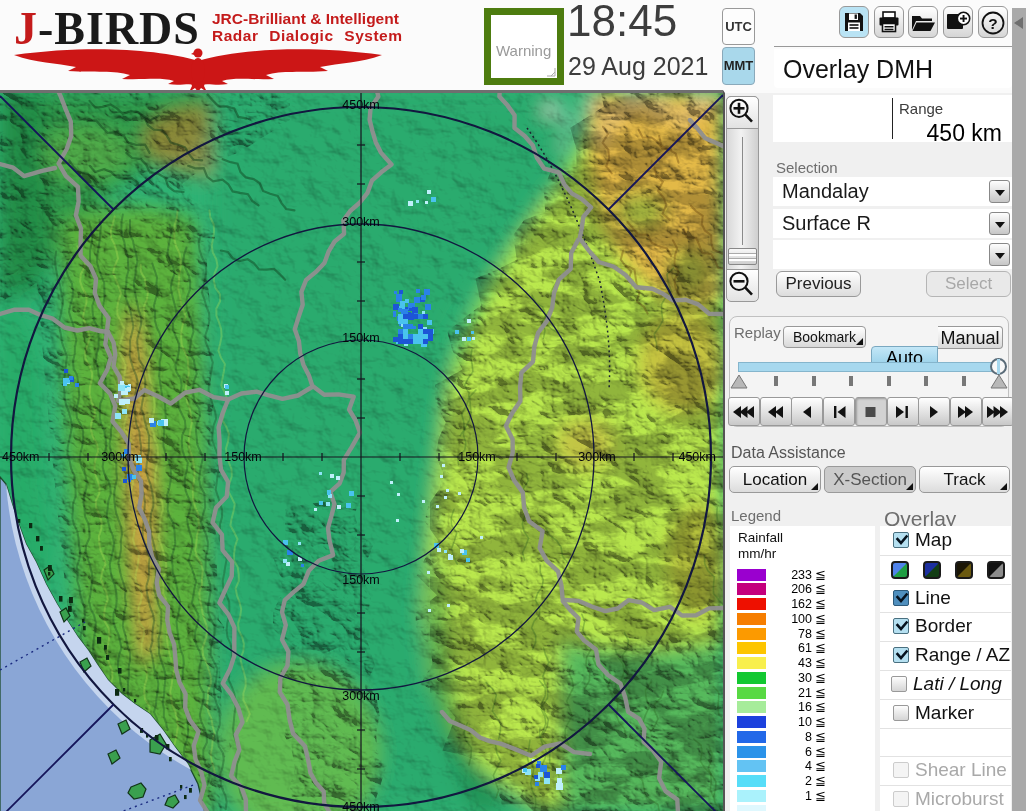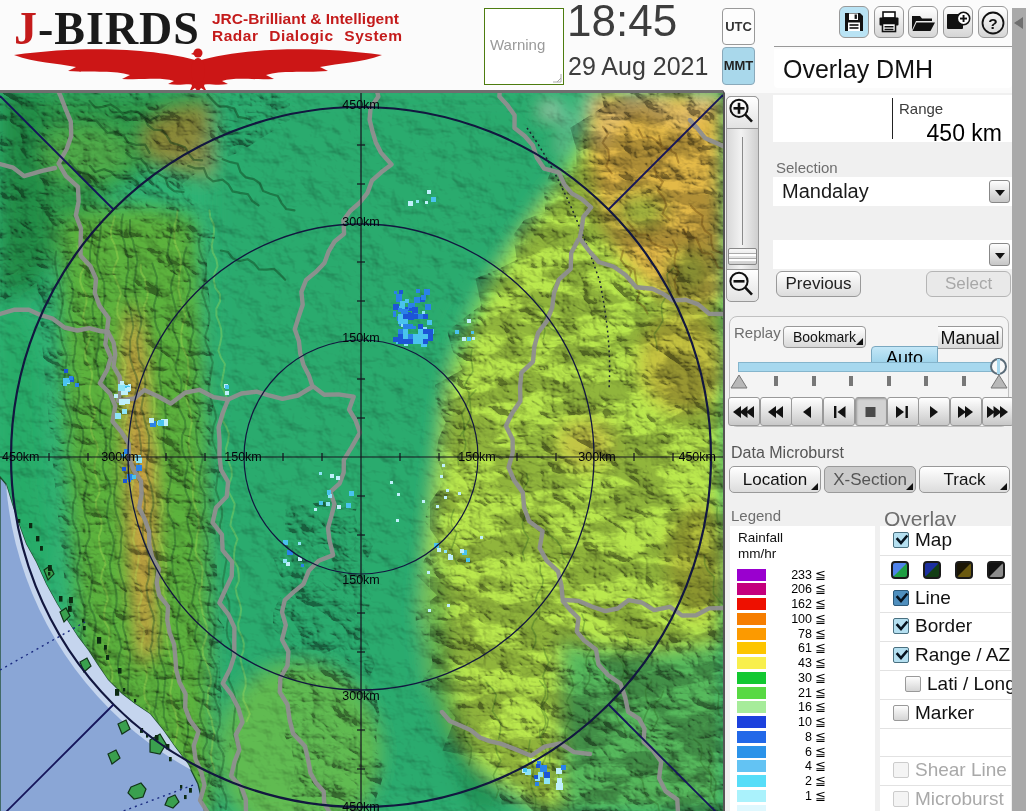--- a/index.html
+++ b/index.html
@@ -31,21 +31,21 @@
     <svg width="380" height="46" viewBox="0 0 380 46" style="position:absolute;left:8px;top:46px;">
       <g fill="#cc1616">
         <path d="M190,15 C150,3 80,-1 6,9 C28,17 48,17 68,21 L60,25 C88,27 106,24 122,29 L114,33 C138,34 152,31 166,35 L160,38 C172,40 180,37 187,39 Z"></path>
         <path d="M190,15 C230,3 300,-1 374,9 C352,17 332,17 312,21 L320,25 C292,27 274,24 258,29 L266,33 C242,34 228,31 214,35 L220,38 C208,40 200,37 193,39 Z"></path>
         <circle cx="190" cy="7" r="4.5"></circle>
         <path d="M190,4 L190,10 L183,8 Z"></path>
         <ellipse cx="190" cy="25" rx="7" ry="13"></ellipse>
         <path d="M182,34 L184,40 L181,46 L187,42 L190,46 L193,42 L199,46 L196,40 L198,34 C194,37 186,37 182,34 Z"></path>
       </g>
     </svg>
-    <div class="abs" style="left:484px;top:8px;width:80px;height:77px;background:#fff;border:1px solid #4d7c0f;">
+    <div class="abs" style="left:484px;top:8px;width:80px;height:77px;background:#fff;border:7px solid #4d7c0f;">
       <div class="abs" style="left:5px;top:27px;font-size:15px;color:#9a9a9a;">Warning</div>
       <svg width="10" height="10" style="position:absolute;right:1px;bottom:1px;">
         <path d="M9,1 L9,9 L1,9" fill="none" stroke="#aaa" stroke-width="1"></path>
         <path d="M9,5 L5,9" stroke="#aaa" stroke-width="1"></path>
       </svg>
     </div>
     <div class="abs" style="left:567px;top:-4px;font-size:44px;color:#3d3d3d;">18:45</div>
     <div class="abs" style="left:568px;top:52px;font-size:25px;color:#3d3d3d;">29 Aug 2021</div>
     <div class="abs" style="left:722px;top:8px;width:33px;height:37px;border:1px solid #999;border-radius:4px;background:#fdfdfd;font-size:13px;font-weight:bold;color:#333;text-align:center;line-height:35px;">UTC</div>
     <div class="abs" style="left:722px;top:47px;width:33px;height:38px;border:1px solid #8aa9ba;border-radius:4px;background:#a9d8eb;font-size:13px;font-weight:bold;color:#222;text-align:center;line-height:36px;">MMT</div>
@@ -557,20 +557,24 @@
     <div class="abs" style="left:48px;top:2px;width:240px;height:47px;background:#fff;">
       <div class="abs" style="left:119px;top:3px;width:1px;height:41px;background:#222;"></div>
       <div class="abs" style="left:126px;top:5px;font-size:15px;color:#3c3c3c;">Range</div>
       <div class="abs" style="right:11px;top:25px;font-size:23px;color:#000;">450 km</div>
     </div>
     <div class="abs gray-label" style="left:51px;top:66px;font-size:15px;">Selection</div>
     <div class="abs" style="left:48px;top:84px;width:240px;height:29px;background:#fff;">
       <div class="abs" style="left:9px;top:3px;font-size:20px;color:#1a1a1a;">Mandalay</div>
       <div class="dd-arrow" style="top:3px;"></div>
     </div>
+    <div class="abs" style="left:48px;top:116px;width:240px;height:29px;background:#fff;">
+      <div class="abs" style="left:9px;top:3px;font-size:20px;color:#1a1a1a;">Surface R</div>
+      <div class="dd-arrow" style="top:3px;"></div>
+    </div>
     <div class="abs" style="left:48px;top:147px;width:240px;height:29px;background:#fff;">
       <div class="abs" style="left:9px;top:3px;font-size:20px;color:#1a1a1a;"></div>
       <div class="dd-arrow" style="top:3px;"></div>
     </div>
     <div class="abs" style="left:51px;top:178px;width:85px;height:26px;border:1px solid #999;border-radius:6px;background:linear-gradient(#ffffff,#dcdcdc);font-size:17px;color:#222;text-align:center;line-height:24px;">Previous</div>
     <div class="abs" style="left:201px;top:178px;width:85px;height:26px;border:1px solid #b5b5b5;border-radius:6px;background:#e9e9e9;font-size:17px;color:#a8a8a8;text-align:center;line-height:24px;">Select</div>
     <div class="abs" style="left:4px;top:223px;width:280px;height:111px;border:1px solid #c0c0c0;border-radius:8px;background:#f4f4f4;"></div>
     <div class="abs gray-label" style="left:9px;top:231px;font-size:15px;">Replay</div>
     <div class="abs corner" style="left:58px;top:233px;width:83px;height:22px;border:1px solid #999;border-radius:4px;background:linear-gradient(#ffffff,#d8d8d8);font-size:14px;color:#111;text-align:center;line-height:21px;">Bookmark</div>
     <div class="abs" style="left:146px;top:233px;width:67px;height:23px;border:1px solid #7aa8c0;border-radius:4px 0 0 4px;background:linear-gradient(#c3e7f7,#92cde7);font-size:18px;color:#000;text-align:center;line-height:22px;margin-top:20px;">Auto</div>
@@ -616,21 +620,21 @@
       </svg></div>
     <div class="abs" style="left:224.9px;top:304px;width:32px;height:29px;border:1px solid #999;border-radius:3px;background:linear-gradient(#ffffff,#c8c8c8);text-align:center;padding-top:7px;"><svg width="16" height="14" viewBox="0 0 16 14">
         <path d="M0,1 L8,7 L0,13 Z" fill="#111"></path>
         <path d="M7,1 L15,7 L7,13 Z" fill="#111"></path>
       </svg></div>
     <div class="abs" style="left:256.6px;top:304px;width:32px;height:29px;border:1px solid #999;border-radius:3px;background:linear-gradient(#ffffff,#c8c8c8);text-align:center;padding-top:7px;"><svg width="22" height="14" viewBox="0 0 22 14">
         <path d="M0,1 L8,7 L0,13 Z" fill="#111"></path>
         <path d="M6.5,1 L14.5,7 L6.5,13 Z" fill="#111"></path>
         <path d="M13,1 L21,7 L13,13 Z" fill="#111"></path>
       </svg></div>
-    <div class="abs" style="left:6px;top:351px;font-size:16px;color:#555;">Data Microburst</div>
+    <div class="abs" style="left:6px;top:351px;font-size:16px;color:#555;">Data Assistance</div>
     <div class="abs corner" style="left:4px;top:373px;width:92px;height:27px;border:1px solid #999;border-radius:5px;background:linear-gradient(#ffffff,#dcdcdc);font-size:17px;color:#111;text-align:center;line-height:25px;">Location</div>
     <div class="abs corner" style="left:99px;top:373px;width:92px;height:27px;border:1px solid #9a9a9a;border-radius:5px;background:#cbcbcb;font-size:17px;color:#555;text-align:center;line-height:25px;">X-Section</div>
     <div class="abs corner" style="left:194px;top:373px;width:91px;height:27px;border:1px solid #999;border-radius:5px;background:linear-gradient(#ffffff,#dcdcdc);font-size:17px;color:#111;text-align:center;line-height:25px;">Track</div>
     <div class="abs gray-label" style="left:6px;top:414px;font-size:15px;">Legend</div>
     <div class="abs" style="left:5px;top:433px;width:145px;height:285px;background:#fff;"></div>
     <div class="abs" style="left:13px;top:437px;font-size:13.5px;color:#111;">Rainfall</div>
     <div class="abs" style="left:13px;top:453px;font-size:13.5px;color:#111;">mm/hr</div>
     <div class="abs" style="left:12px;top:475.5px;width:29px;height:12px;background:#9a00cf;"></div>
     <div class="abs" style="left:45px;top:474.5px;width:42px;font-size:12.5px;color:#000;text-align:right;">233</div>
     <div class="abs" style="left:90px;top:473.5px;font-size:13px;color:#000;">≦</div>
@@ -715,21 +719,21 @@
     <div class="sep" style="left:155px;top:519.4px;"></div>
     <div class="ovrow" style="left:155px;top:548.2px;">
       <div class="cb on">
         <svg width="14" height="14" viewBox="0 0 14 14" style="position:absolute;left:1px;top:0px;">
           <path d="M2.5,6 L6,10 L11.5,3.5" stroke="#06121e" stroke-width="2.6" fill="none" stroke-linecap="square"></path>
         </svg>
       </div>
       <div class="lbl">Range / AZ</div>
     </div>
     <div class="sep" style="left:155px;top:548.2px;"></div>
-    <div class="ovrow" style="left:167px;top:577.0px;">
+    <div class="ovrow" style="left:153px;top:577.0px;font-style:italic;">
       <div class="cb off"></div>
       <div class="lbl">Lati / Long</div>
     </div>
     <div class="sep" style="left:155px;top:577.0px;"></div>
     <div class="ovrow" style="left:155px;top:605.8px;">
       <div class="cb off"></div>
       <div class="lbl">Marker</div>
     </div>
     <div class="sep" style="left:155px;top:605.8px;"></div>
     <div class="sep" style="left:155px;top:634.6px;"></div>

